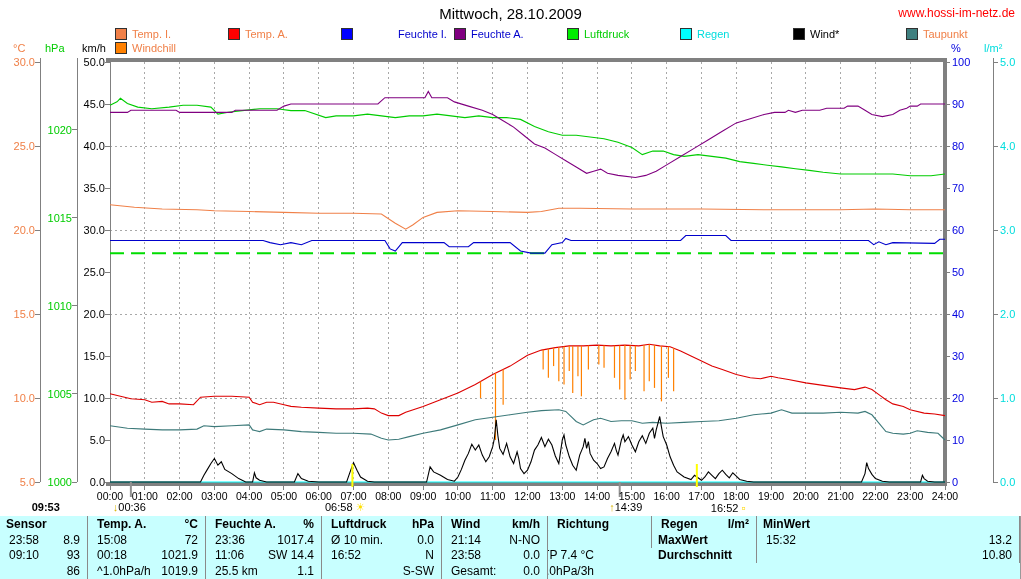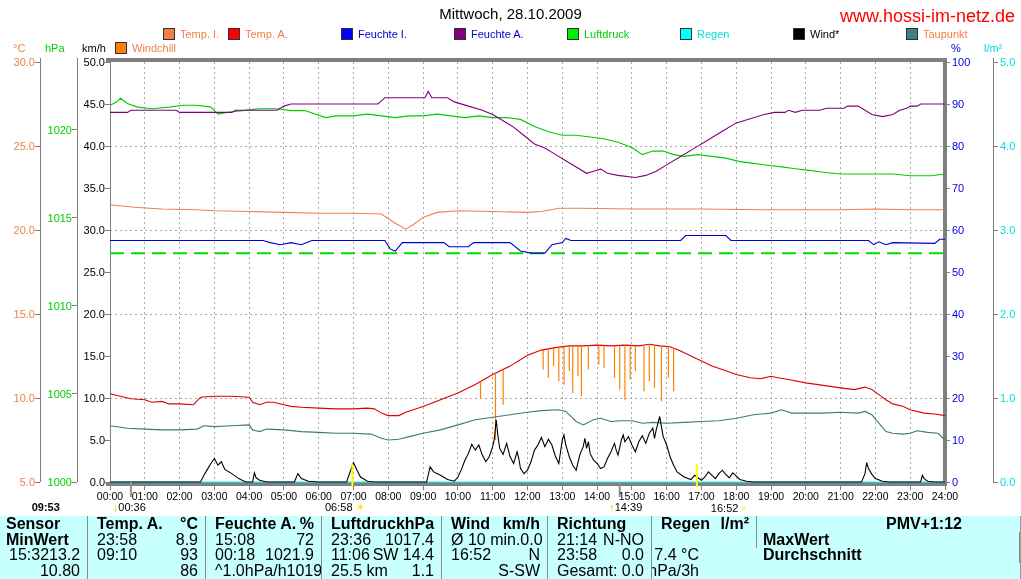--- a/index.html
+++ b/index.html
@@ -1,55 +1,55 @@
 <!DOCTYPE html>
 <html><head>
 <meta charset="utf-8">
 <style>
   html,body{margin:0;padding:0;background:#fff;width:1021px;height:579px;overflow:hidden;
     font-family:"Liberation Sans","DejaVu Sans",sans-serif;-webkit-font-smoothing:none;}
   #app{position:relative;width:1021px;height:579px;background:#fff;}
   #page-title{position:absolute;top:5px;left:0;right:0;text-align:center;font-size:15px;color:#000;}
-  #site-url{position:absolute;top:6px;right:6px;font-size:18px;color:#ff0000;text-decoration:none;}
+  #site-url{position:absolute;top:6px;right:6px;font-size:12px;color:#ff0000;text-decoration:none;}
   .leg{position:absolute;display:flex;align-items:center;font-size:11px;white-space:nowrap;}
   .leg .sw{width:10px;height:10px;border:1px solid #303030;margin-right:5px;flex:0 0 auto;}
   .axh{position:absolute;top:42px;font-size:11px;white-space:nowrap;}
   #chart{position:absolute;left:0;top:0;}
   .sm{position:absolute;top:501px;font-size:11px;color:#000;white-space:nowrap;}
   .ico{font-weight:bold;font-size:11px;}
   .sunrise-icon{color:#ffdf00;}
   .sunset-icon{color:#ffd700;font-size:12px;}
   .moonset-icon,.moonrise-icon{color:#d8b400;}
   #wtable{position:absolute;left:0;top:516px;width:1021px;height:63px;background:#c8ffff;
     display:grid;grid-template-columns:88px 118px 116px 120px 106px 104px 105px 1fr;
-    grid-auto-rows:15.75px;font-size:16px;color:#000;box-sizing:border-box;border-right:1px solid #9a9a9a;}
+    grid-auto-rows:15.75px;font-size:12px;color:#000;box-sizing:border-box;border-right:1px solid #9a9a9a;}
   .tc{display:flex;justify-content:space-between;align-items:center;overflow:hidden;
     border-right:1px solid #8a8a8a;padding:0 7px 0 9px;box-sizing:border-box;white-space:nowrap;}
   .tc.first{padding-left:6px;font-weight:bold;}
   .tc.last{border-right:none;padding-right:58px;justify-content:flex-end;}
   .tc.hdr{font-weight:bold;}
 </style>
 </head>
 <body>
 
 <div id="app">
   <div id="page-title">Mittwoch, 28.10.2009</div>
   <a id="site-url" href="#">www.hossi-im-netz.de</a>
   <div id="legend-box">
-      <div class="leg" style="left: 115px; top: 28px; margin-left: 48px;">
+      <div class="leg" style="left: 115px; top: 28px;">
         <span class="sw" style="background: rgb(240, 128, 72);"></span>
         <span style="color: rgb(240, 128, 72);">Temp. I.</span>
       </div>
       <div class="leg" style="left: 228px; top: 28px;">
         <span class="sw" style="background: rgb(255, 0, 0);"></span>
         <span style="color: rgb(240, 128, 72);">Temp. A.</span>
       </div>
       <div class="leg" style="left: 341px; top: 28px;">
         <span class="sw" style="background: rgb(0, 0, 255);"></span>
-        <span style="color: rgb(0, 0, 204);">Feuchte I.</span>
+        <span style="color: rgb(0, 0, 204); margin-left: 40px;">Feuchte I.</span>
       </div>
       <div class="leg" style="left: 454px; top: 28px;">
         <span class="sw" style="background: rgb(128, 0, 128);"></span>
         <span style="color: rgb(0, 0, 204);">Feuchte A.</span>
       </div>
       <div class="leg" style="left: 567px; top: 28px;">
         <span class="sw" style="background: rgb(0, 238, 0);"></span>
         <span style="color: rgb(0, 204, 0);">Luftdruck</span>
       </div>
       <div class="leg" style="left: 680px; top: 28px;">
@@ -305,23 +305,20 @@
         <span>km/h</span>
       </div>
       <div class="tc hdr">
         <span>Richtung</span>
         <span></span>
       </div>
       <div class="tc hdr">
         <span>Regen</span>
         <span>l/m²</span>
       </div>
-      <div class="tc last hdr">
-        <span>PMV+1:12</span>
-      </div>
       <div class="tc first hdr">MinWert</div>
       <div class="tc">
         <span>23:58</span>
         <span>8.9</span>
       </div>
       <div class="tc">
         <span>15:08</span>
         <span>72</span>
       </div>
       <div class="tc">

